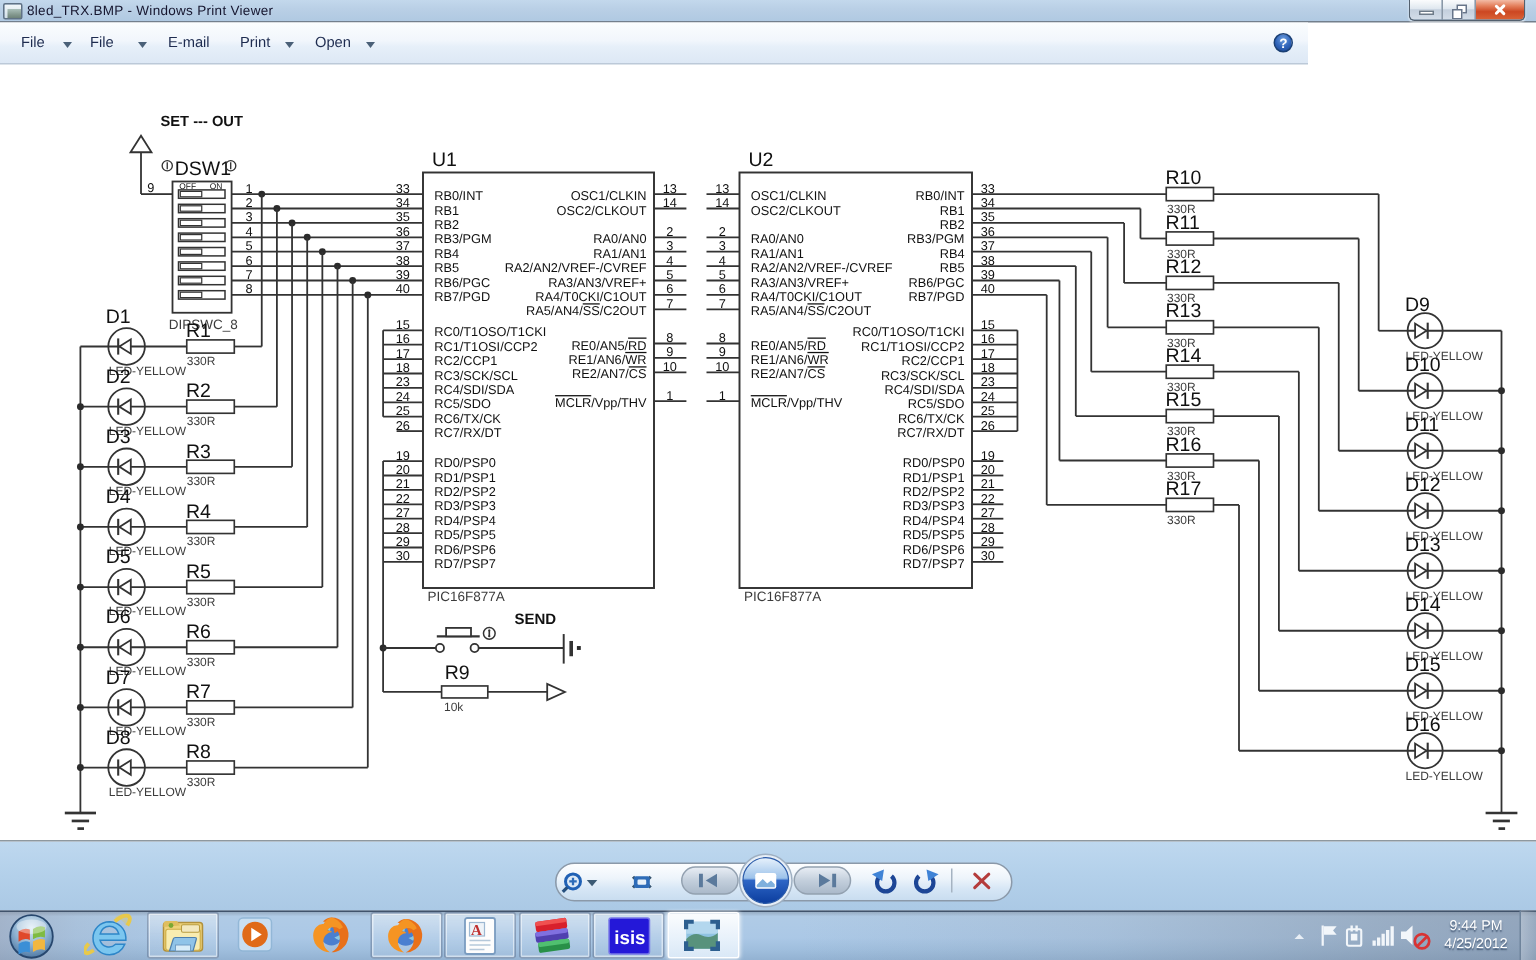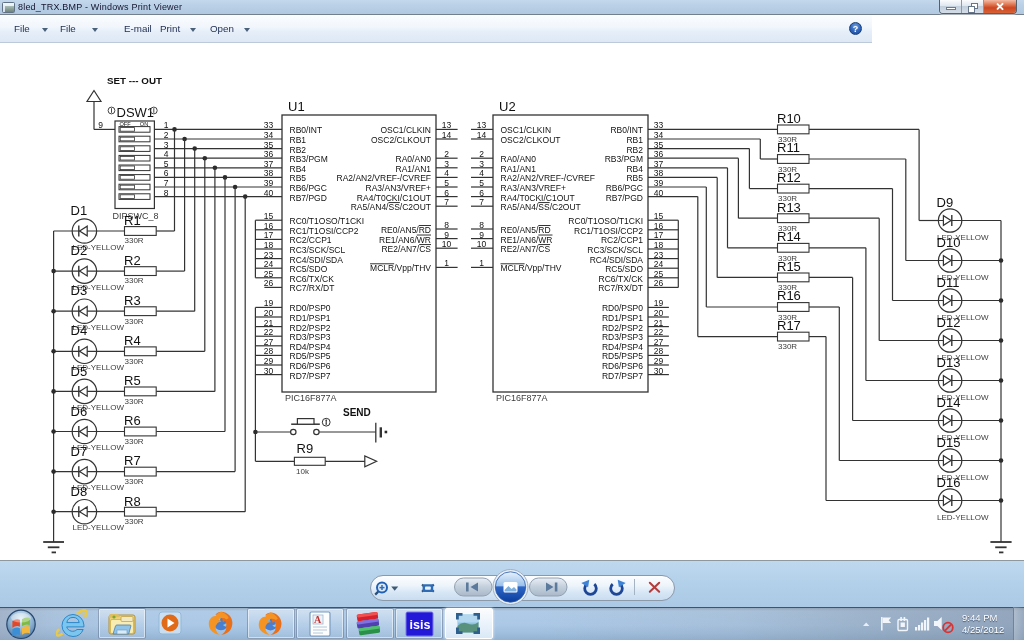--- a/index.html
+++ b/index.html
@@ -30,21 +30,21 @@
 .botchrome{position:absolute;left:0;top:560px;width:1024px;height:47px;z-index:3;
  background:linear-gradient(180deg,#bed8ef 0%,#b3d0ea 50%,#abc9e5 100%);border-top:1px solid #8e989f}
 .pill{position:absolute;left:370px;top:14px;width:305px;height:26px;border-radius:13px;border:1px solid #8b99a9;
  background:linear-gradient(180deg,#fdfeff 0%,#edf4fb 40%,#d6e6f5 70%,#c9ddf0 100%)}
 .taskbar{position:absolute;left:0;top:607px;width:1024px;height:33px;z-index:4;
  background:linear-gradient(180deg,#8fa3b8 0%,#b0cbe6 12%,#abc8e6 55%,#9fbedd 80%,#93b2d2 100%)}
 .taskbar:before{content:"";position:absolute;left:0;top:0;width:1024px;height:33px;background:linear-gradient(180deg,#41536b 0,#41536b 1px,transparent 1px),linear-gradient(90deg,rgba(148,152,168,.45) 0%,rgba(148,156,172,.18) 5%,rgba(255,255,255,0) 12%,rgba(255,255,255,0) 52%,rgba(140,150,165,.18) 72%,rgba(124,134,150,.42) 90%,rgba(118,128,146,.5) 100%)}
 .tb-btn{position:absolute;top:1px;width:48px;height:31px;border:1px solid rgba(85,105,135,.5);border-radius:2px;
  background:linear-gradient(180deg,rgba(255,255,255,.42),rgba(255,255,255,.12) 55%,rgba(200,220,240,.2));box-shadow:inset 0 0 0 1px rgba(255,255,255,.5)}
 .tb-btn.active{background:linear-gradient(180deg,rgba(255,255,255,.95),rgba(245,250,255,.85) 50%,rgba(225,238,250,.9));border-color:#fff;box-shadow:0 0 3px rgba(255,255,255,.9)}
-.tray-time{position:absolute;right:18px;top:5px;width:44px;white-space:nowrap;text-align:left;color:#fff;font-size:9.5px;line-height:11.5px;text-shadow:0 1px 1px rgba(30,50,80,.7)}
+.tray-time{position:absolute;right:18px;top:5px;width:44px;white-space:nowrap;text-align:center;color:#fff;font-size:9.5px;line-height:11.5px;text-shadow:0 1px 1px rgba(30,50,80,.7)}
 .showdesk{position:absolute;right:0;top:0;width:11px;height:33px;border-left:1px solid #6f849c;background:linear-gradient(90deg,rgba(255,255,255,.25),rgba(255,255,255,.05))}
 </style></head><body>
 <svg width="1024" height="640" viewBox="0 0 1024 640" xmlns="http://www.w3.org/2000/svg" style="position:absolute;top:0;left:0;z-index:1">
     <rect x="0" y="0" width="1024" height="640" fill="#ffffff"></rect>
     <line x1="94.0" y1="101.5" x2="94.0" y2="129.4" stroke="#333333" stroke-width="1.2"></line>
     <polygon points="94.0,90.5 87.0,101.5 101.0,101.5" fill="white" stroke="#333333" stroke-width="1.2"></polygon>
     <text x="107.0" y="84.0" font-family="Liberation Sans, sans-serif" font-size="9.8" text-anchor="start" font-weight="bold" fill="#111111">SET --- OUT</text>
     <text x="100.5" y="128.0" font-family="Liberation Sans, sans-serif" font-size="8.5" text-anchor="middle" font-weight="normal" fill="#111111">9</text>
     <line x1="94.0" y1="129.4" x2="115.0" y2="129.4" stroke="#333333" stroke-width="1.2"></line>
     <rect x="115.0" y="121.0" width="39.4" height="87.5" fill="none" stroke="#333333" stroke-width="1.2"></rect>
@@ -570,21 +570,21 @@
     </div>
     <div class="wb cls">
       <b></b>
     </div>
 </div>
 <div class="menubar">
  <span class="mi" style="left:14px">File</span>
     <span class="arr" style="left:42px"></span>
  <span class="mi" style="left:60px">File</span>
     <span class="arr" style="left:92px"></span>
- <span class="mi" style="left:124px">E-mail</span>
+ <span class="mi" style="left:112px">E-mail</span>
  <span class="mi" style="left:160px">Print</span>
     <span class="arr" style="left:190px"></span>
  <span class="mi" style="left:210px">Open</span>
     <span class="arr" style="left:244px"></span>
  <div class="help">?</div>
 </div>
 <div class="botchrome">
  <div class="pill"></div>
  <svg width="1024" height="47" viewBox="0 0 1024 47" style="position:absolute;left:0;top:0" xmlns="http://www.w3.org/2000/svg">
 

